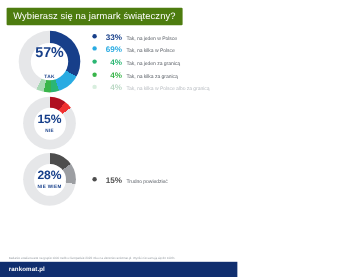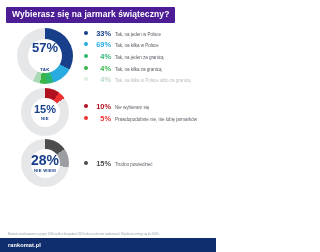--- a/index.html
+++ b/index.html
@@ -6,24 +6,24 @@
   body{
     width:216px;height:252px;
     background:#ffffff;
     font-family:"Liberation Sans",sans-serif;
     overflow:hidden;
     position:relative;
   }
   .title-bar{
     margin:7px 0 0 6px;
     display:inline-block;
-    background:#4c1d95;
+    background:#4d7c0f;
     color:#ffffff;
     font-size:8.5px;
-    font-weight:bold;
+    font-weight:normal;
     letter-spacing:.1px;
     padding:3px 6px 4px 6px;
     line-height:1;
     border-radius:1px;
     text-align:right;
   }
   .section{
     display:flex;
     align-items:center;
     padding-left:6px;
@@ -168,39 +168,27 @@
 
 <div class="section sec2">
   <div class="donut-wrap">
     <div class="donut" style="width: 48px; height: 48px; background: conic-gradient(rgb(176, 16, 32) 0deg, rgb(176, 16, 32) 36deg, rgb(240, 48, 48) 36deg, rgb(240, 48, 48) 54deg, rgb(230, 231, 233) 54deg, rgb(230, 231, 233) 360deg);">
       <div class="hole" style="inset: 9.5px;">
         <div class="pct" style="font-size: 11px;">15%</div>
         <div class="sub" style="font-size: 4.2px;">NIE</div>
       </div>
     </div>
   </div>
-  <div class="legend">
-      <div class="legend-row">
-        <span class="dot" style="background: rgb(176, 16, 32);"></span>
-        <span class="lg-pct" style="color: rgb(176, 16, 32);">10%</span>
-        <span class="lg-label">Nie wybieram się</span>
-      </div>
-      <div class="legend-row">
-        <span class="dot" style="background: rgb(240, 48, 48);"></span>
-        <span class="lg-pct" style="color: rgb(240, 48, 48);">5%</span>
-        <span class="lg-label">Prawdopodobnie nie, nie lubię jarmarków</span>
-      </div>
-    </div>
 </div>
 
 <div class="section sec3">
   <div class="donut-wrap">
     <div class="donut" style="width: 48px; height: 48px; background: conic-gradient(rgb(77, 77, 77) 0deg, rgb(77, 77, 77) 54deg, rgb(156, 158, 162) 54deg, rgb(156, 158, 162) 100.8deg, rgb(230, 231, 233) 100.8deg, rgb(230, 231, 233) 360deg);">
       <div class="hole" style="inset: 9.5px;">
-        <div class="pct" style="font-size: 14px;">28%</div>
+        <div class="pct" style="font-size: 11px;">28%</div>
         <div class="sub" style="font-size: 4.2px;">NIE WIEM</div>
       </div>
     </div>
   </div>
   <div class="legend">
       <div class="legend-row">
         <span class="dot" style="background: rgb(77, 77, 77);"></span>
         <span class="lg-pct" style="color: rgb(77, 77, 77);">15%</span>
         <span class="lg-label">Trudno powiedzieć</span>
       </div>

